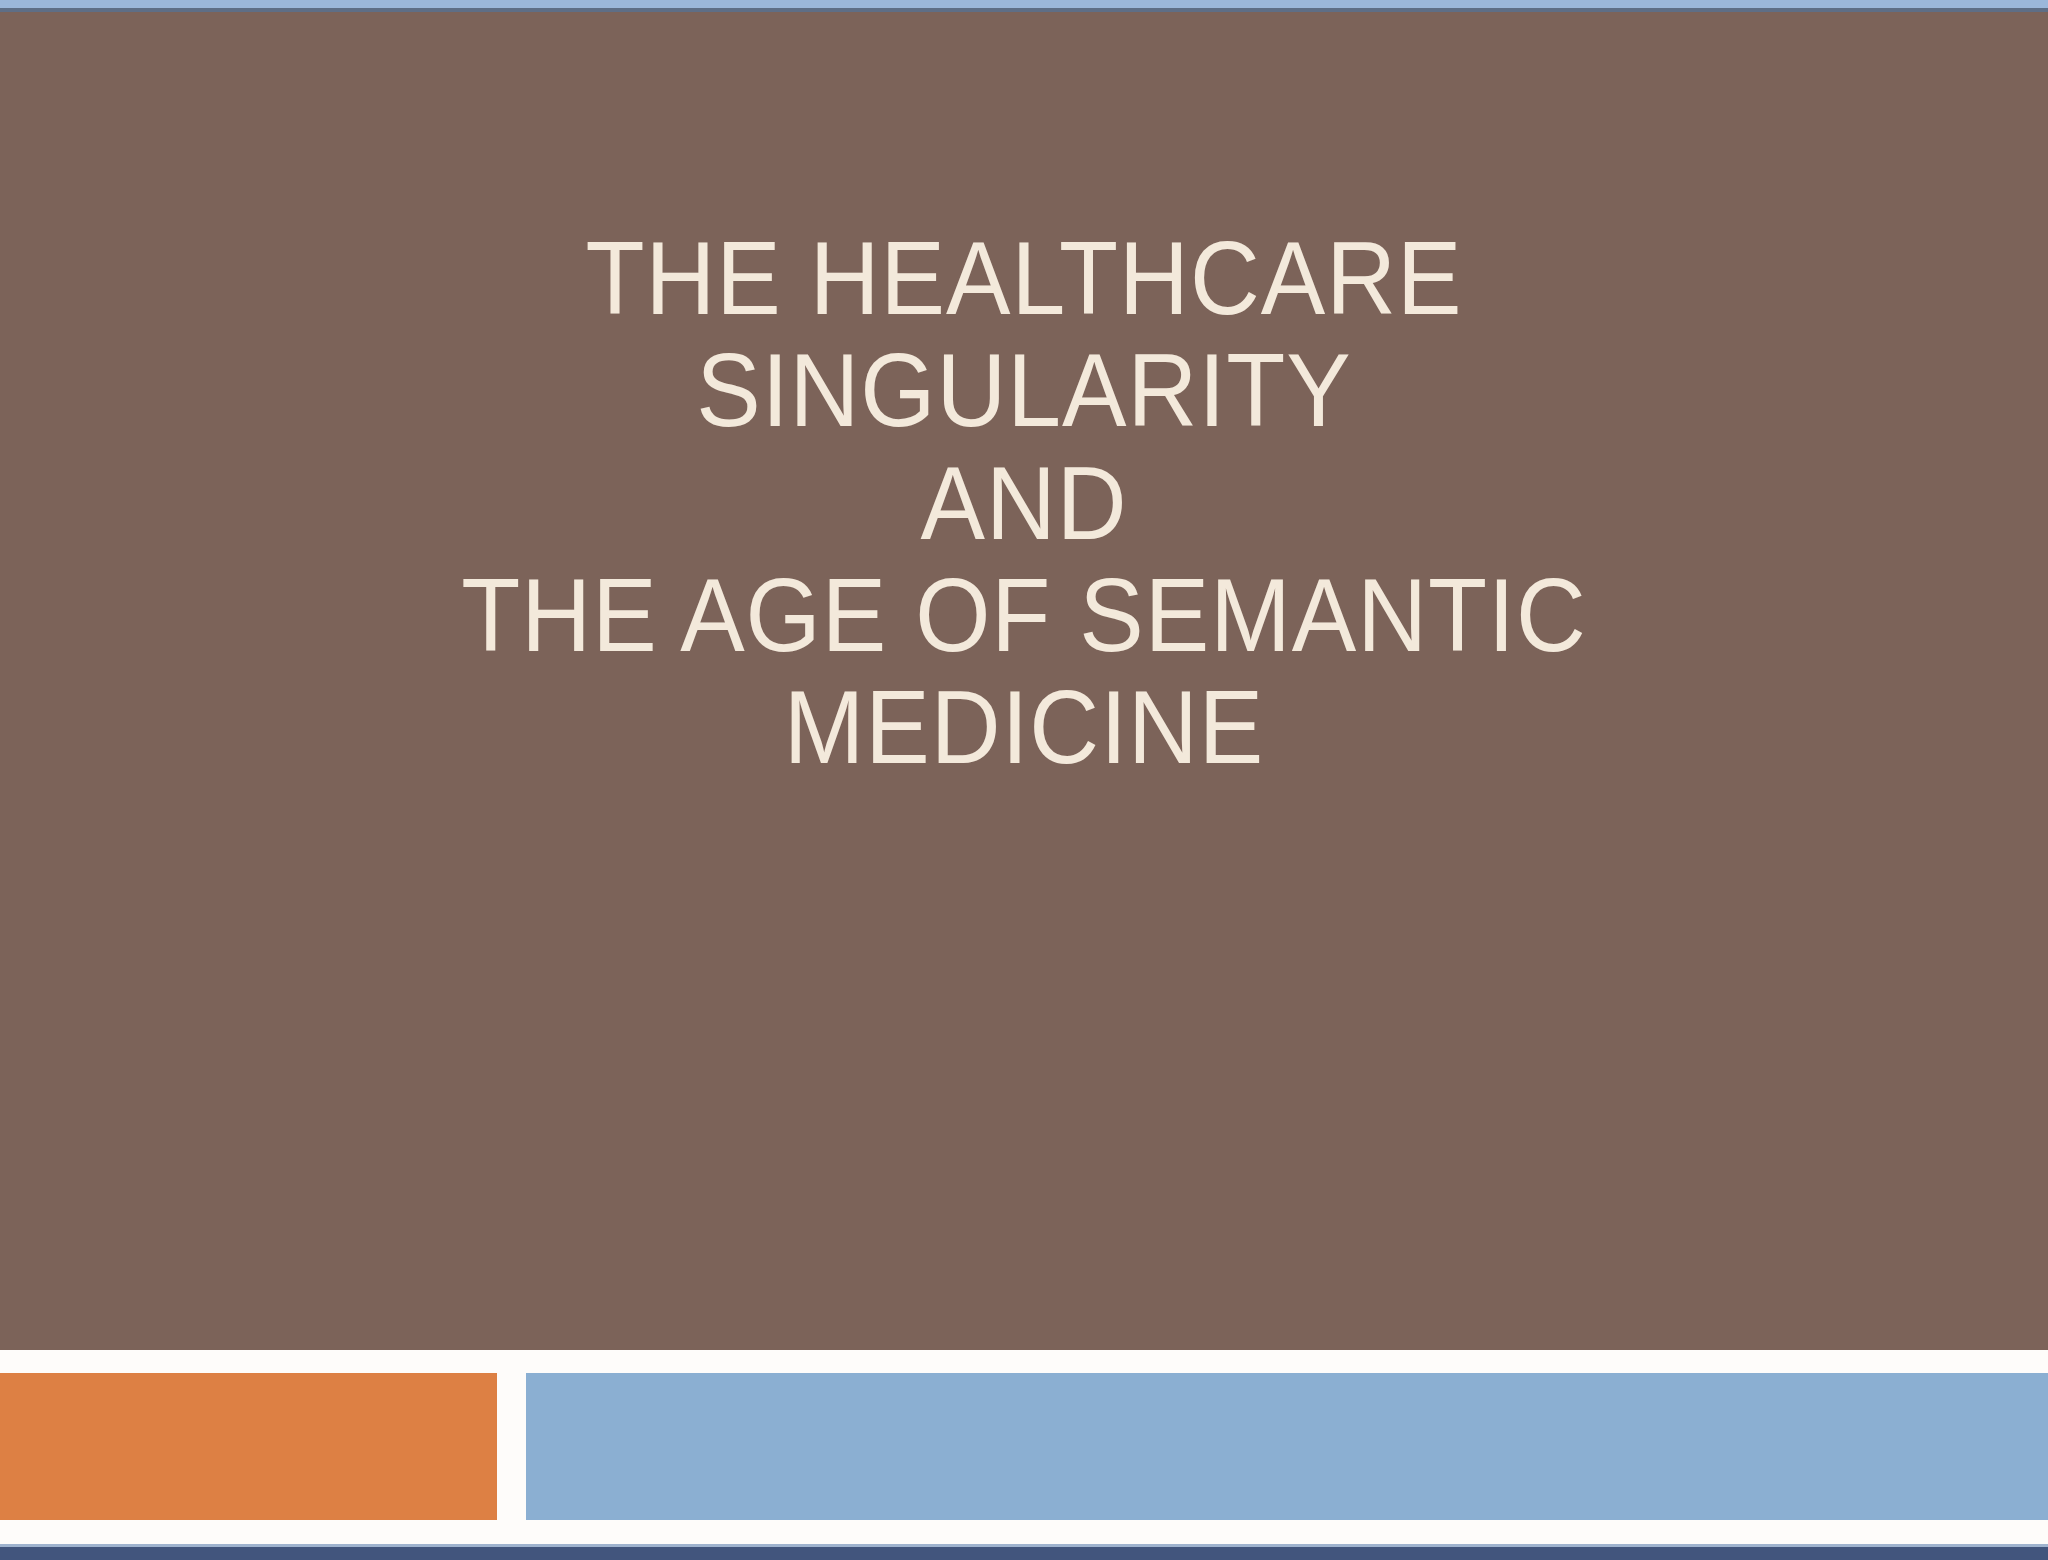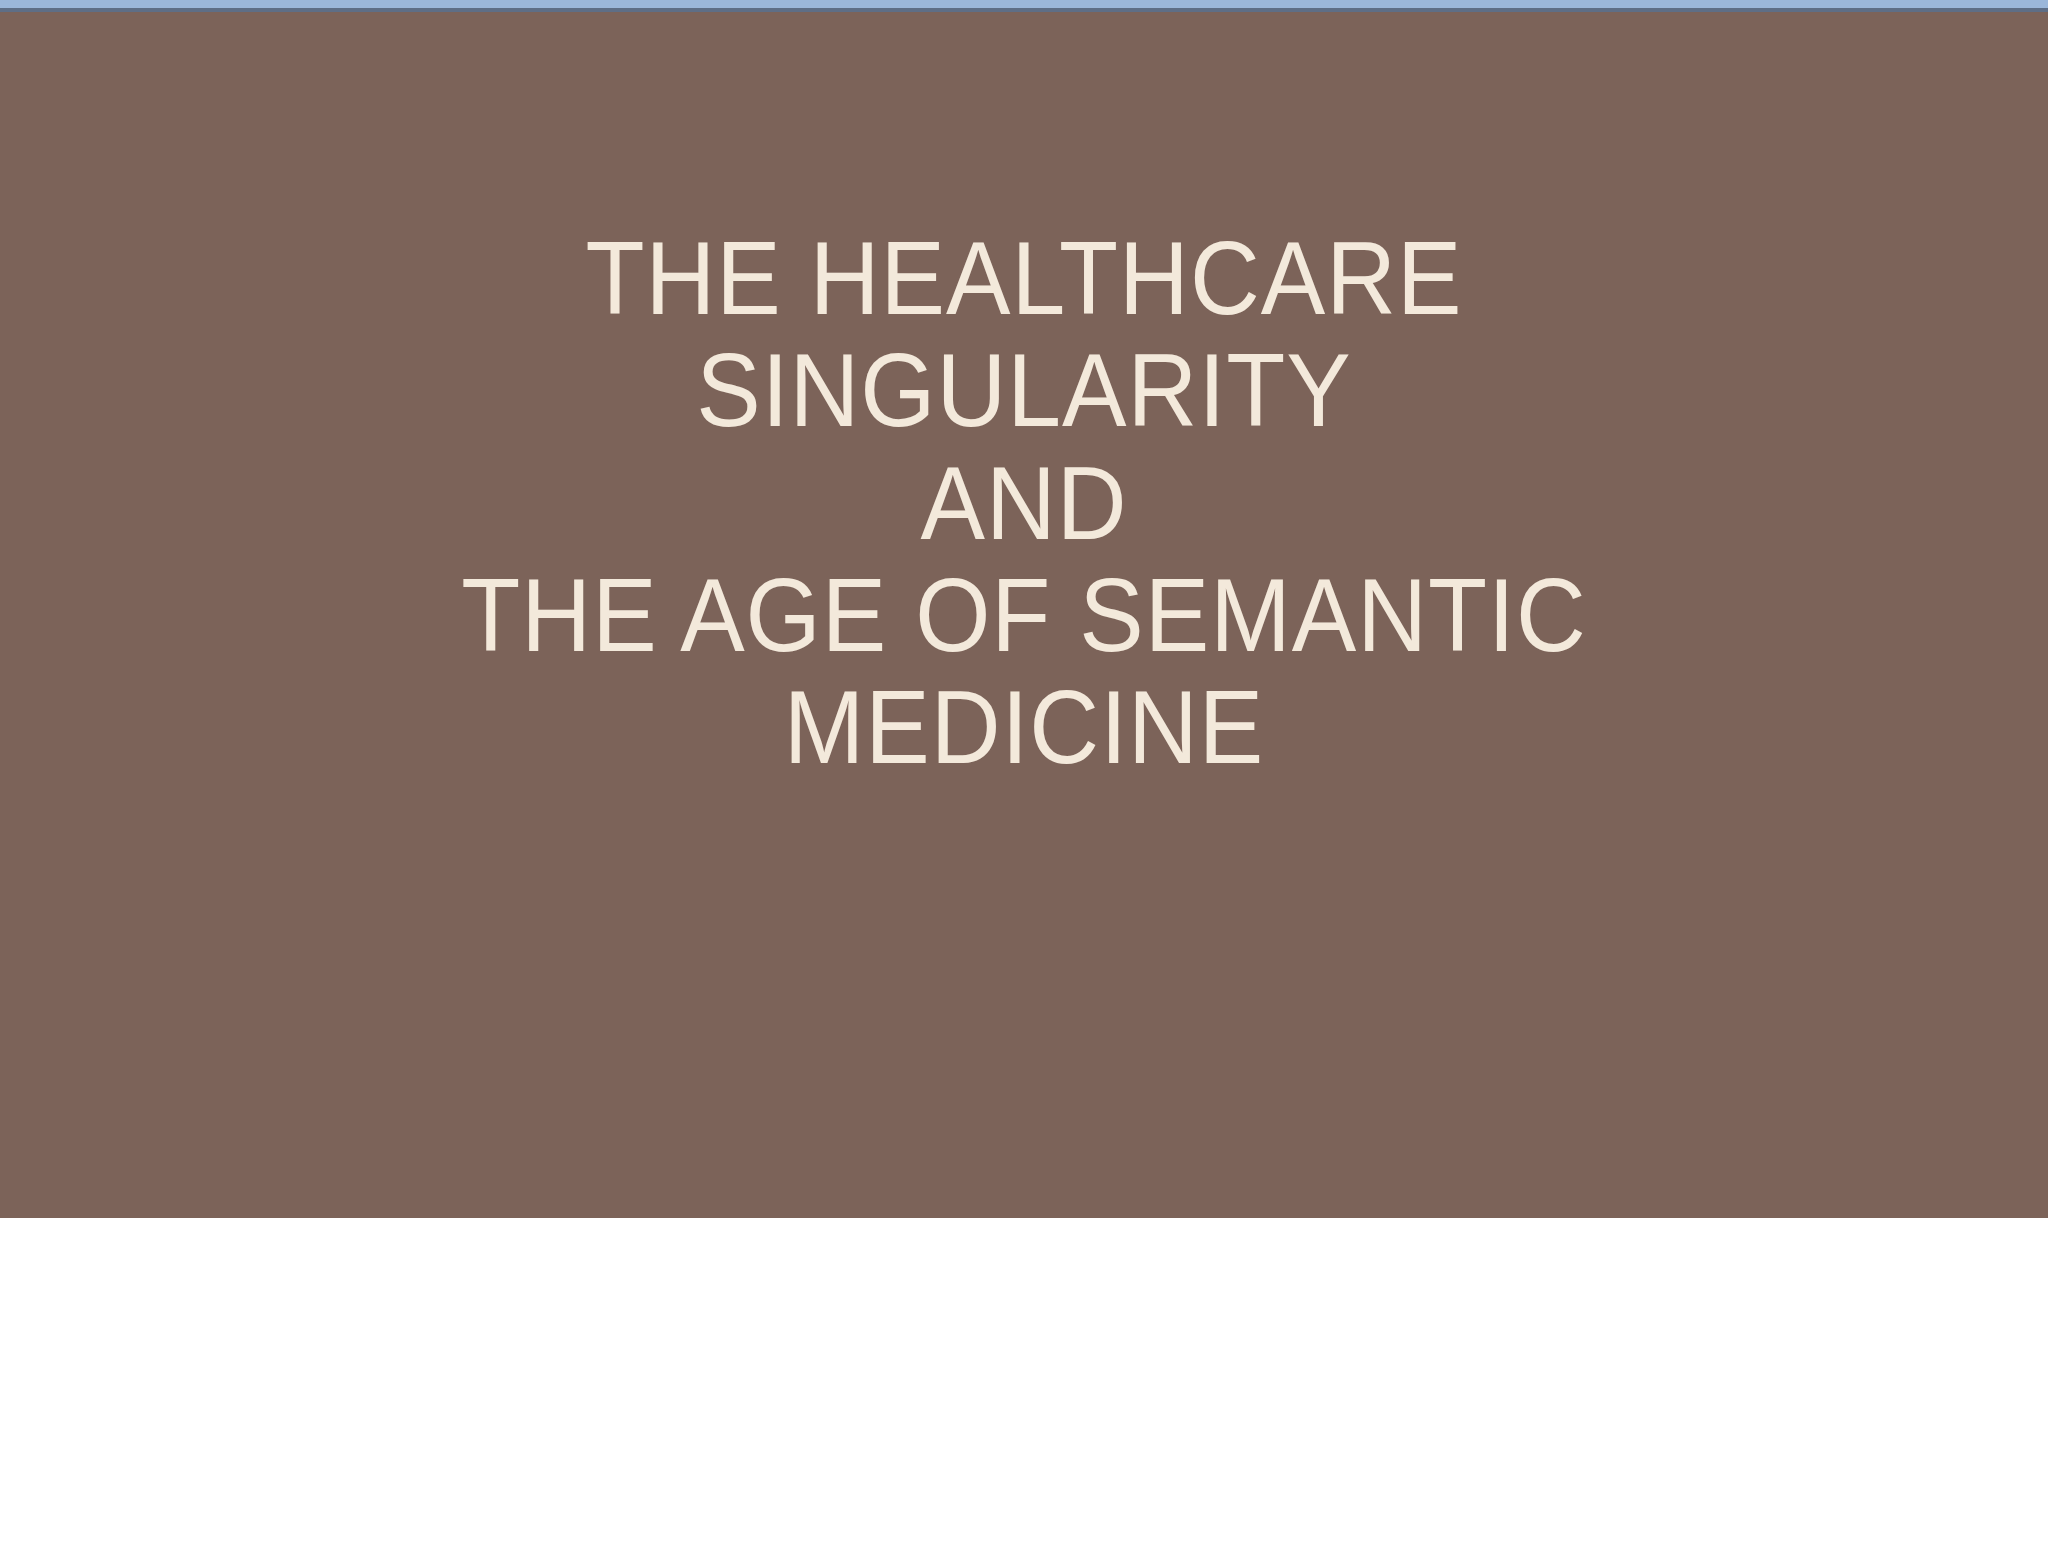--- a/index.html
+++ b/index.html
@@ -9,21 +9,21 @@
     background: #ffffff;
   }
 
   body {
     font-family: "Liberation Sans", sans-serif;
   }
 
   .slide {
     position: relative;
     width: 2048px;
-    height: 1218px;
+    height: 1560px;
     overflow: hidden;
     background: #fdfcfa;
   }
 
   
   .top-strip {
     position: absolute;
     left: 0;
     top: 0;
     width: 100%;

